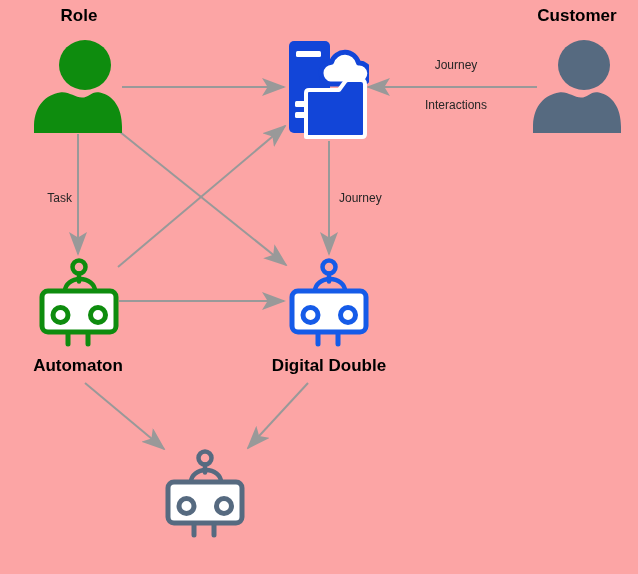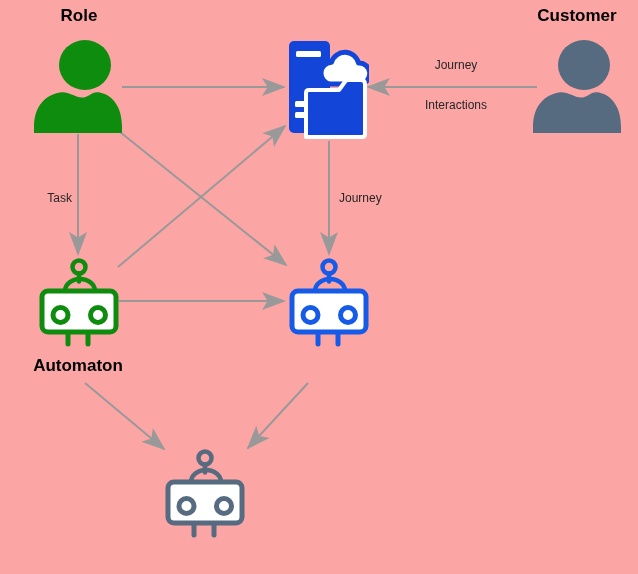--- a/index.html
+++ b/index.html
@@ -35,20 +35,21 @@
       <line x1="118" y1="267" x2="285" y2="126" marker-end="url(#arrowhead)"></line>
       <line x1="119" y1="301" x2="284" y2="301" marker-end="url(#arrowhead)"></line>
       <line x1="85" y1="383" x2="164" y2="449" marker-end="url(#arrowhead)"></line>
       <line x1="308" y1="383" x2="248" y2="448" marker-end="url(#arrowhead)"></line>
     </g>
   </svg>
 
   <div class="node-title" style="left:9px;top:7px">Role</div>
   <div class="node-title" style="left:507px;top:7px">Customer</div>
   <div class="node-title" style="left:8px;top:357px">Automaton</div>
+  <div class="node-title" style="left:259px;top:357px">Digital Double</div>
 
   <div class="edge-label" style="left:12px;top:190px;width:60px;text-align:right">Task</div>
   <div class="edge-label" style="left:339px;top:190px">Journey</div>
   <div class="edge-label" style="left:396px;top:57px;width:120px;text-align:center">Journey</div>
   <div class="edge-label" style="left:396px;top:97px;width:120px;text-align:center">Interactions</div>
 
   <svg class="icon" style="left:32px;top:37px" width="92" height="96" viewBox="0 0 92 96">
     <g fill="#0E8C0E">
       <ellipse cx="53" cy="28" rx="26" ry="25"></ellipse>
       <path d="M2 96 V88 C3 68 14 58 28 55.5 C36 54 43 60.5 50 60.5 C57 60.5 60 53.5 68 55.5 C81 58.5 90 70 90 90 V96 Z"></path>

